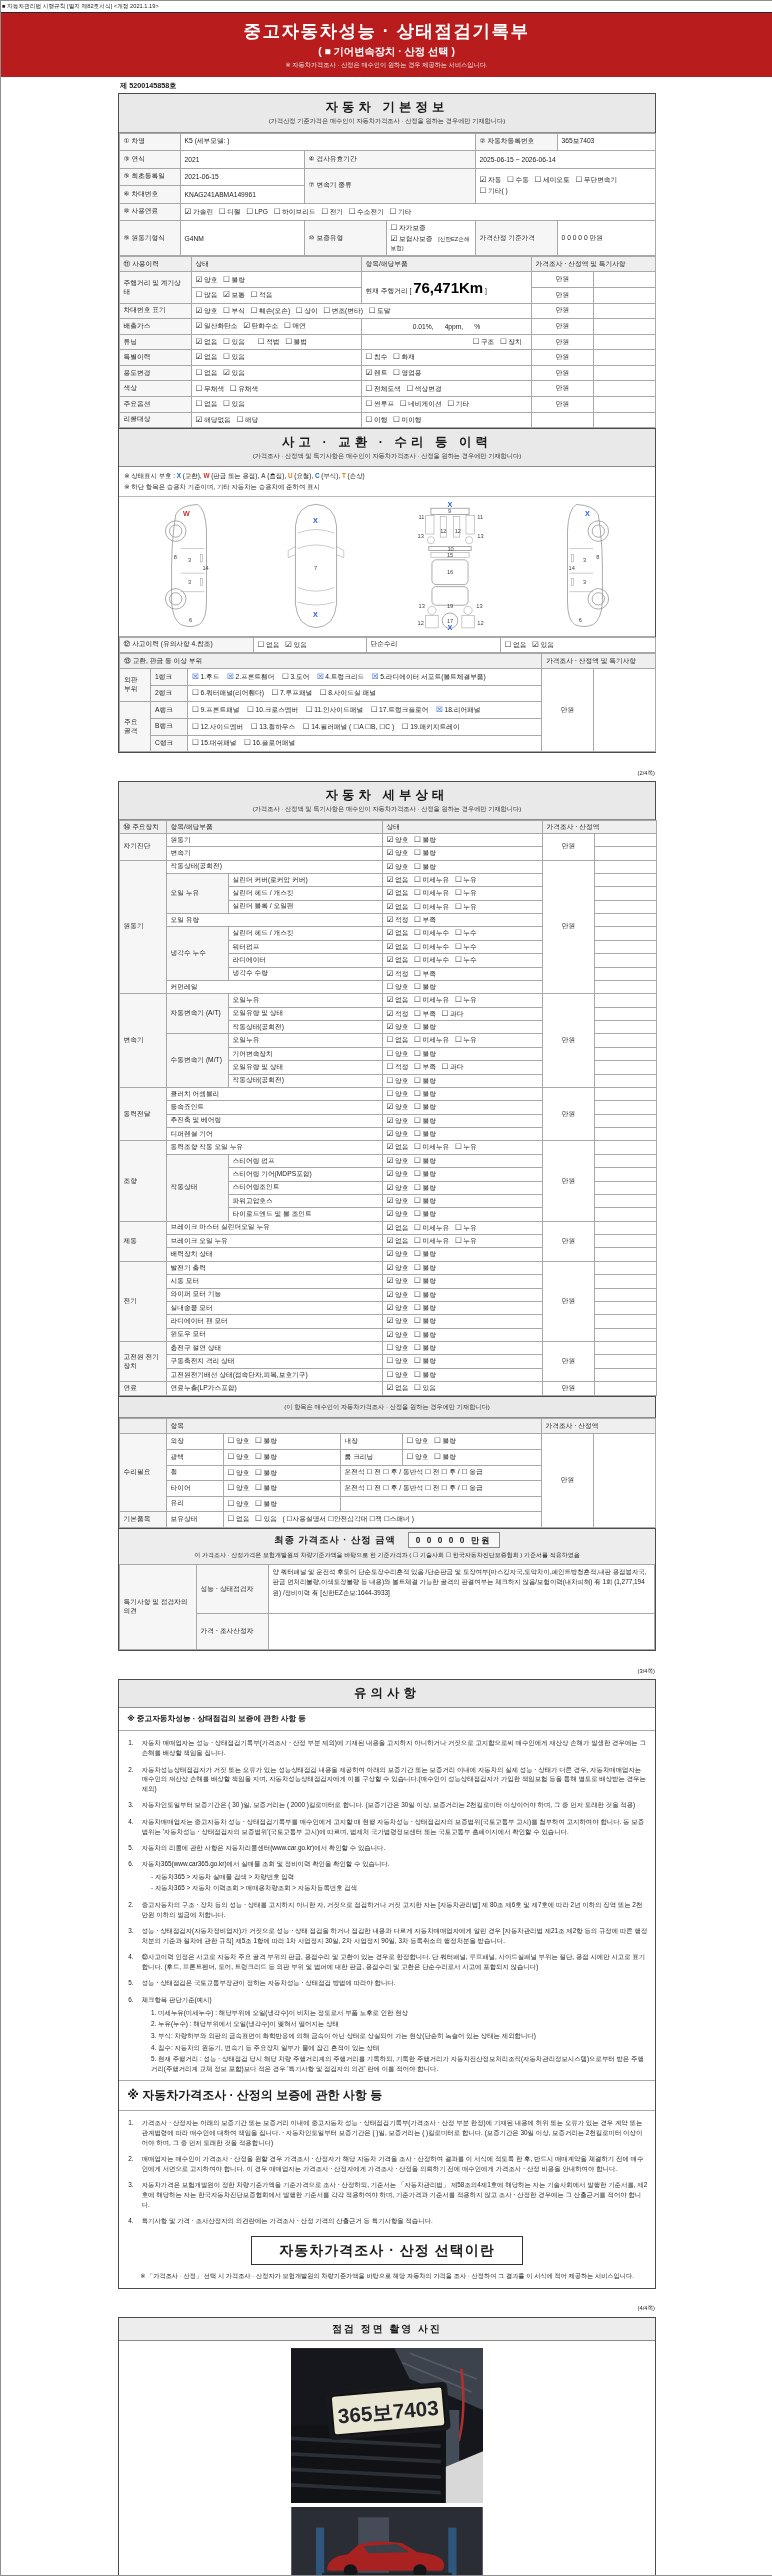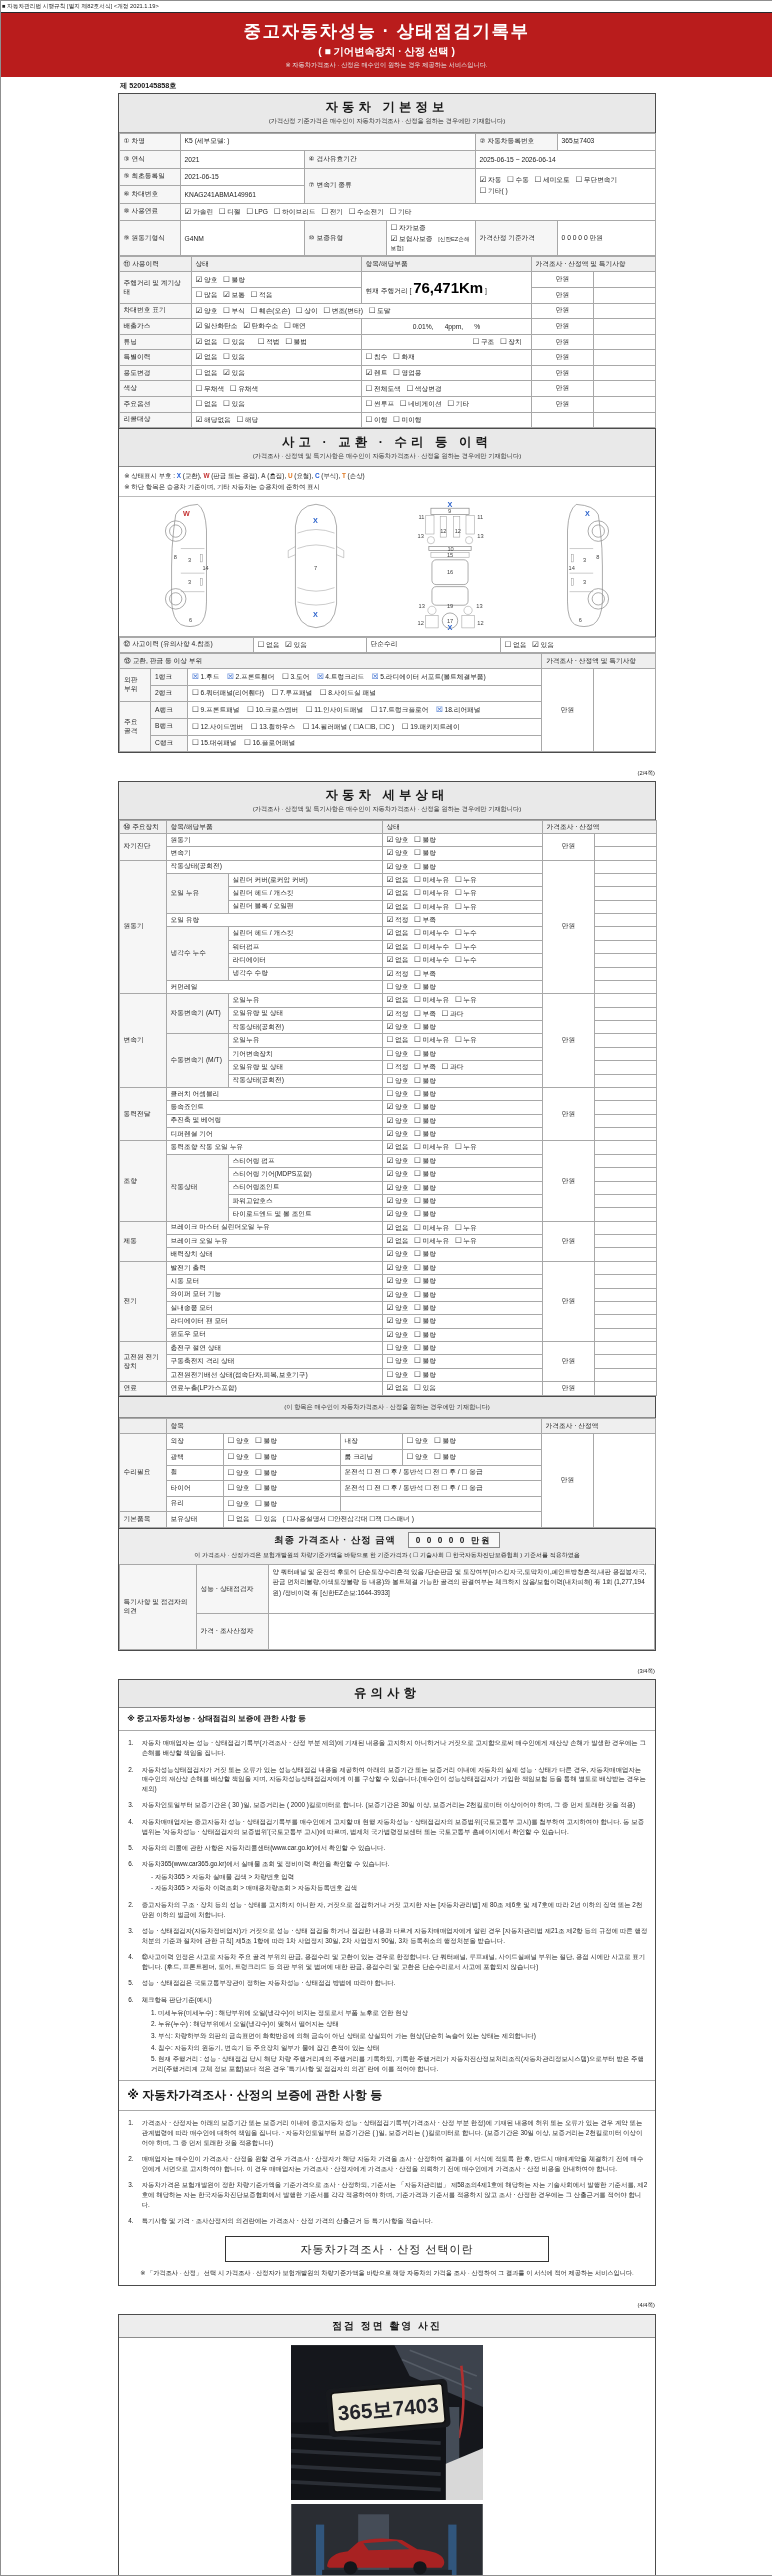--- a/index.html
+++ b/index.html
@@ -45,22 +45,22 @@
   .final .fl{font-size:9.3px;font-weight:bold;letter-spacing:1px}
   .final .fv{display:inline-block;border:0.5px solid #888;background:#f8f8f8;font-weight:bold;
              padding:1.5px 7.2px;margin-left:8.2px;letter-spacing:2.1px;font-size:8.2px}
   .final .fn{font-size:6px;margin-top:2.6px;color:#222}
   .nitem{display:flex;font-size:6.4px;line-height:1.55;padding:3.1px 7.2px 3.1px 9.3px}
   .nn{width:13.4px;flex:none}
   .nt2{flex:1}
   .nsub{font-size:6.4px;line-height:1.5;padding:0 7.2px 2.1px 32px}
   .nsec{font-size:7.7px;font-weight:bold;padding:6.2px 8.2px;border-bottom:0.5px solid #aaa}
   .nsec2{font-size:12px;font-weight:bold;padding:6.2px 8.2px;border-top:0.5px solid #aaa;border-bottom:0.5px solid #aaa;margin-top:4.1px}
-  .nbox{border:1px solid #333;margin:7.2px auto 6.2px;width:324px;text-align:center;
-        font-size:11px;font-weight:normal;padding:4.1px 0;letter-spacing:1px}
+  .nbox{border:1px solid #333;margin:7.2px auto 6.2px;width:272px;text-align:center;
+        font-size:14px;font-weight:bold;padding:4.1px 0;letter-spacing:1px}
   .nboxtext{font-size:6.2px;padding:0 20.6px 7.2px;line-height:1.6;text-align:center;color:#222}
   .photoband{background:#ededed;text-align:center;padding:4.6px 0;border-bottom:0.5px solid #8c8c8c;
              font-size:9.8px;font-weight:bold;letter-spacing:2.1px}
   .photos{display:flex;flex-direction:column;align-items:center;padding:7.2px 0 9.3px;gap:3.1px}
   .btab td{height:17.5px}
   .ctab td{height:15.5px}
   .dtab td{height:12.4px;padding:1px 3.6px}
   .ptab td{padding:2.6px 4.1px}
   .warranty-extra{font-size:5.7px;color:#333}
 </style>

